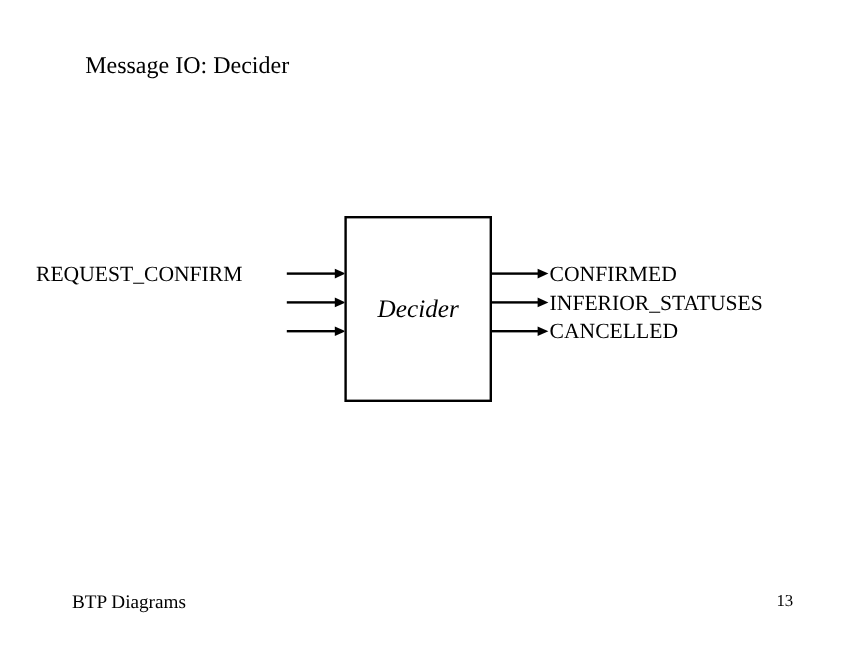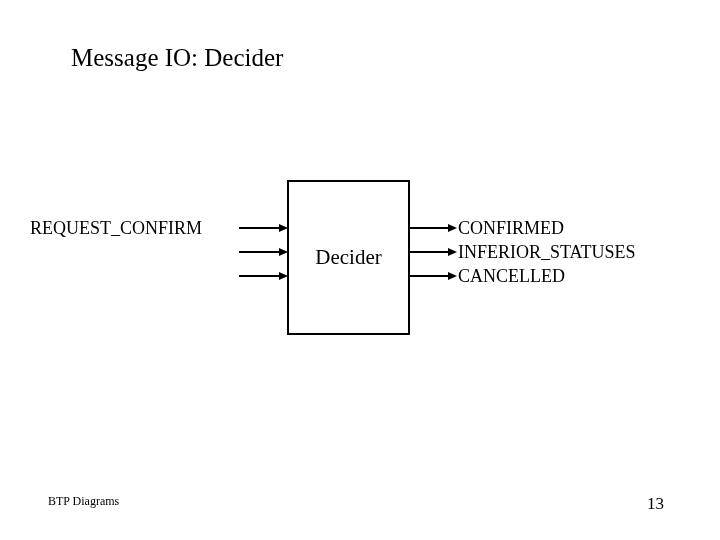--- a/index.html
+++ b/index.html
@@ -14,21 +14,21 @@
     background: #ffffff;
     overflow: hidden;
     font-family: "Liberation Serif", "DejaVu Serif", serif;
     color: #000000;
   }
   .title {
     position: absolute;
     left: 71px;
     top: 45px;
     margin: 0;
-    font-size: 25px;
+    font-size: 20px;
     font-weight: normal;
     line-height: 1;
     white-space: nowrap;
   }
   .io-labels {
     position: absolute;
     top: 216px;
     font-size: 18px;
     line-height: 24px;
     white-space: nowrap;
@@ -51,20 +51,21 @@
     box-sizing: border-box;
     border: 2px solid #000000;
     background: #ffffff;
     display: flex;
     align-items: center;
     justify-content: center;
   }
   .decider-box .box-label {
     font-size: 21px;
     line-height: 1;
+    font-style: italic;
   }
   .arrow {
     position: absolute;
     height: 8px;
   }
   .arrow .shaft {
     position: absolute;
     left: 0;
     right: 8px;
     top: 3px;
@@ -81,31 +82,31 @@
     border-bottom: 4px solid transparent;
     border-left: 9px solid #000000;
   }
   .arrow-in { left: 239px; width: 49px; }
   .arrow-out { left: 409px; width: 48px; }
   .row-1 { top: 224px; }
   .row-2 { top: 248px; }
   .row-3 { top: 272px; }
   .footer-text {
     position: absolute;
-    left: 48px;
+    left: 60px;
     top: 495px;
-    font-size: 12px;
+    font-size: 16px;
     line-height: 1;
     white-space: nowrap;
   }
   .page-number {
     position: absolute;
     left: 647px;
     top: 495px;
-    font-size: 17px;
+    font-size: 14px;
     line-height: 1;
   }
 </style>
 </head>
 <body>
 
 <div class="slide">
 
   <h1 class="title">Message IO: Decider</h1>
 

